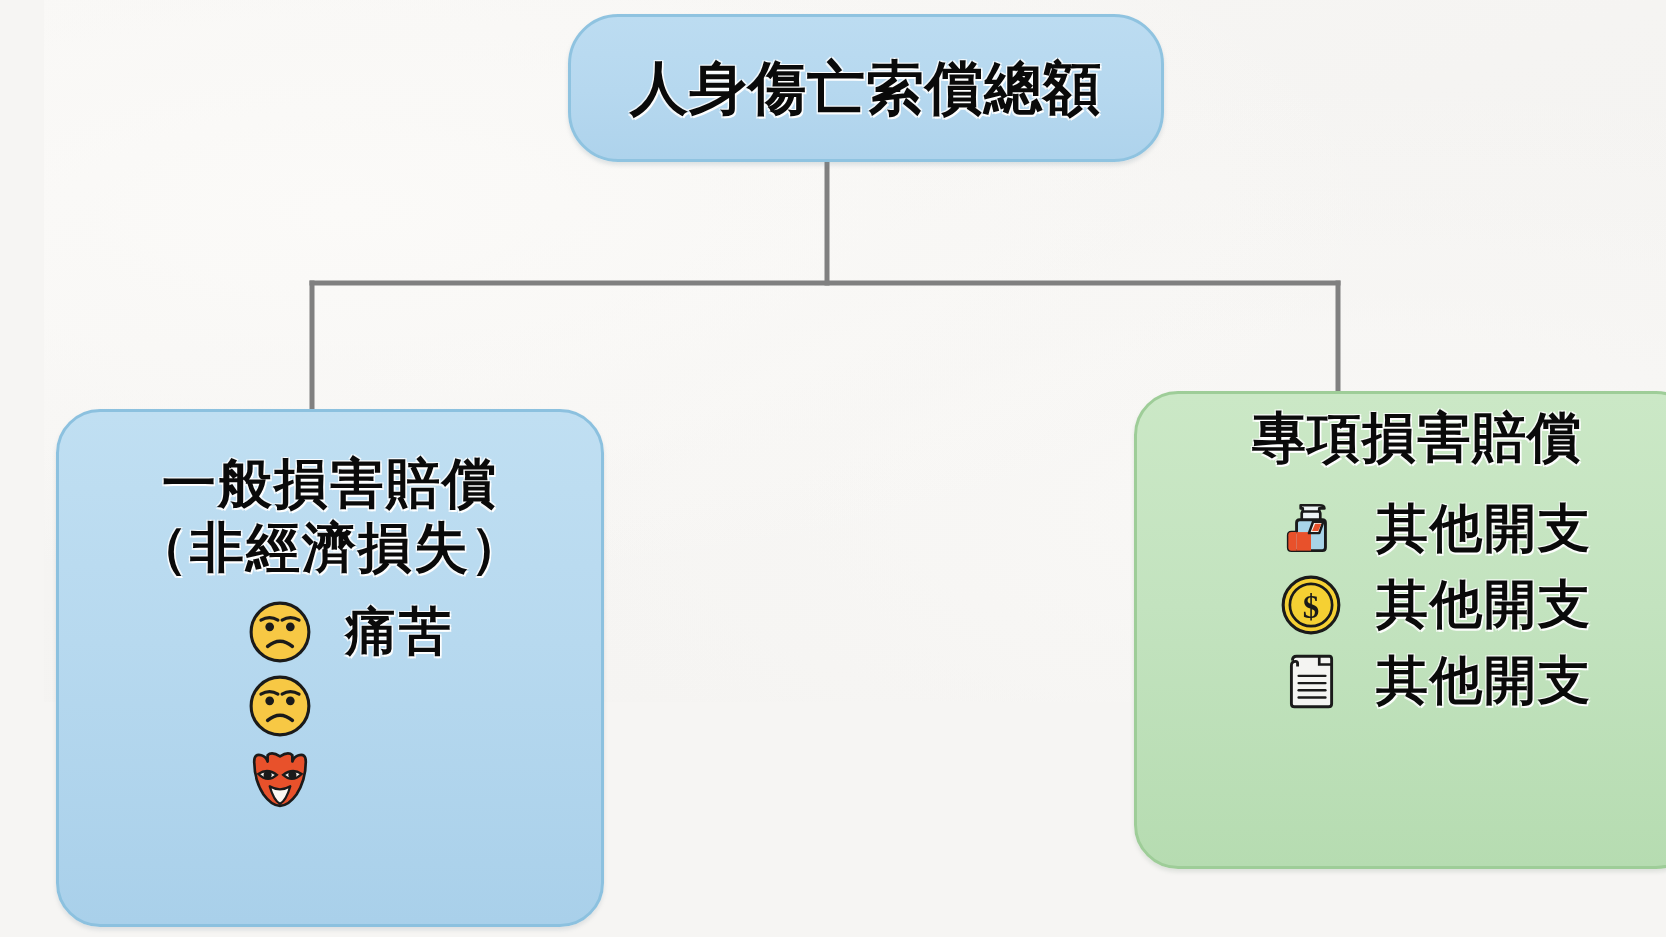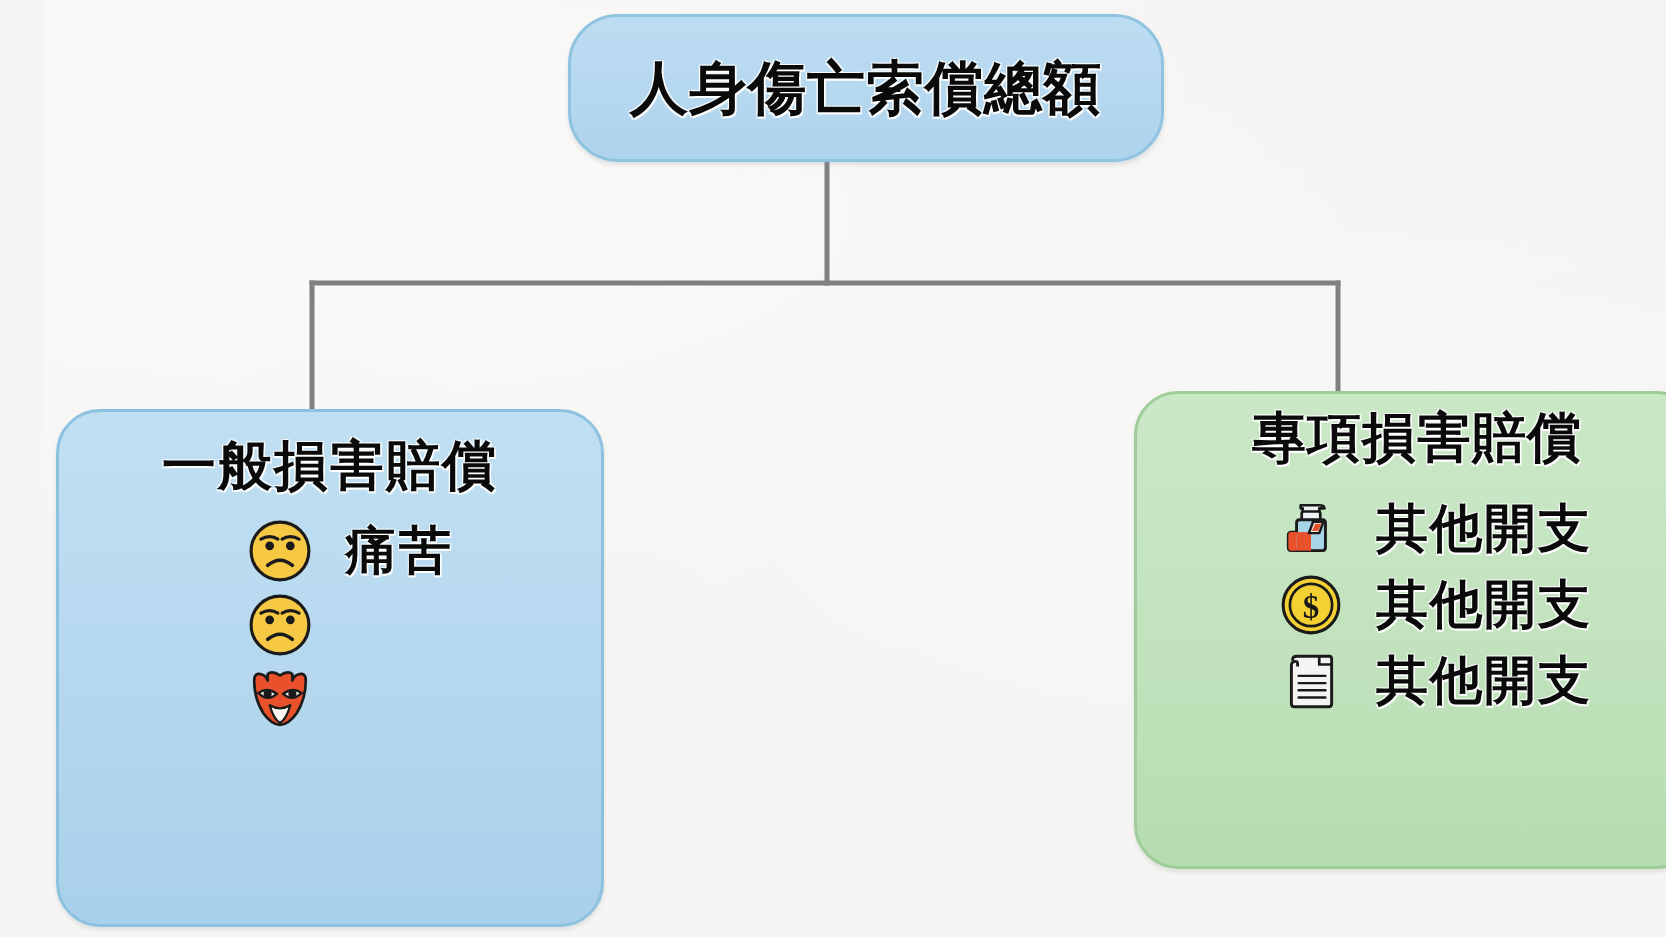--- a/index.html
+++ b/index.html
@@ -62,21 +62,21 @@
   .node-left {
     left: 12px;
     top: 409px;
     width: 548px;
     height: 518px;
     background: linear-gradient(180deg, #c0dff2 0%, #b7d9ef 45%, #a9d0ea 100%);
     border: 3px solid #8cc1df;
     box-shadow: 0 3px 4px rgba(120,140,155,0.20);
     border-radius: 44px;
     justify-content: flex-start;
-    padding-top: 22px;
+    padding-top: 40px;
   }
 
   .node-right {
     left: 1090px;
     top: 391px;
     width: 566px;
     height: 478px;
     background: linear-gradient(180deg, #cbe8c6 0%, #c3e3bf 45%, #b6dcb1 100%);
     border: 3px solid #9ecd98;
     box-shadow: 0 3px 4px rgba(125,145,130,0.20);
@@ -169,20 +169,21 @@
     </g>
   </svg>
 
   <div class="node node-root">
     <div class="node-title">人身傷亡索償總額</div>
   </div>
 
   <div class="node node-left">
     <div class="node-title">
       <span class="node-title-line">一般損害賠償</span>
+      <span class="node-title-line">（非經濟損失）</span>
     </div>
 
     <div class="item-list">
 
       <div class="item-row">
         <svg class="item-icon" viewBox="0 0 64 64" xmlns="http://www.w3.org/2000/svg">
           <circle cx="32" cy="32" r="28" fill="#f7c844" stroke="#1a1a1a" stroke-width="3"></circle>
           <circle cx="22" cy="27" r="4.2" fill="#1a1a1a"></circle>
           <circle cx="42" cy="27" r="4.2" fill="#1a1a1a"></circle>
           <path d="M13.5 20.5 Q22 15.5 30 20.5" stroke="#1a1a1a" stroke-width="3" fill="none" stroke-linecap="round"></path>

